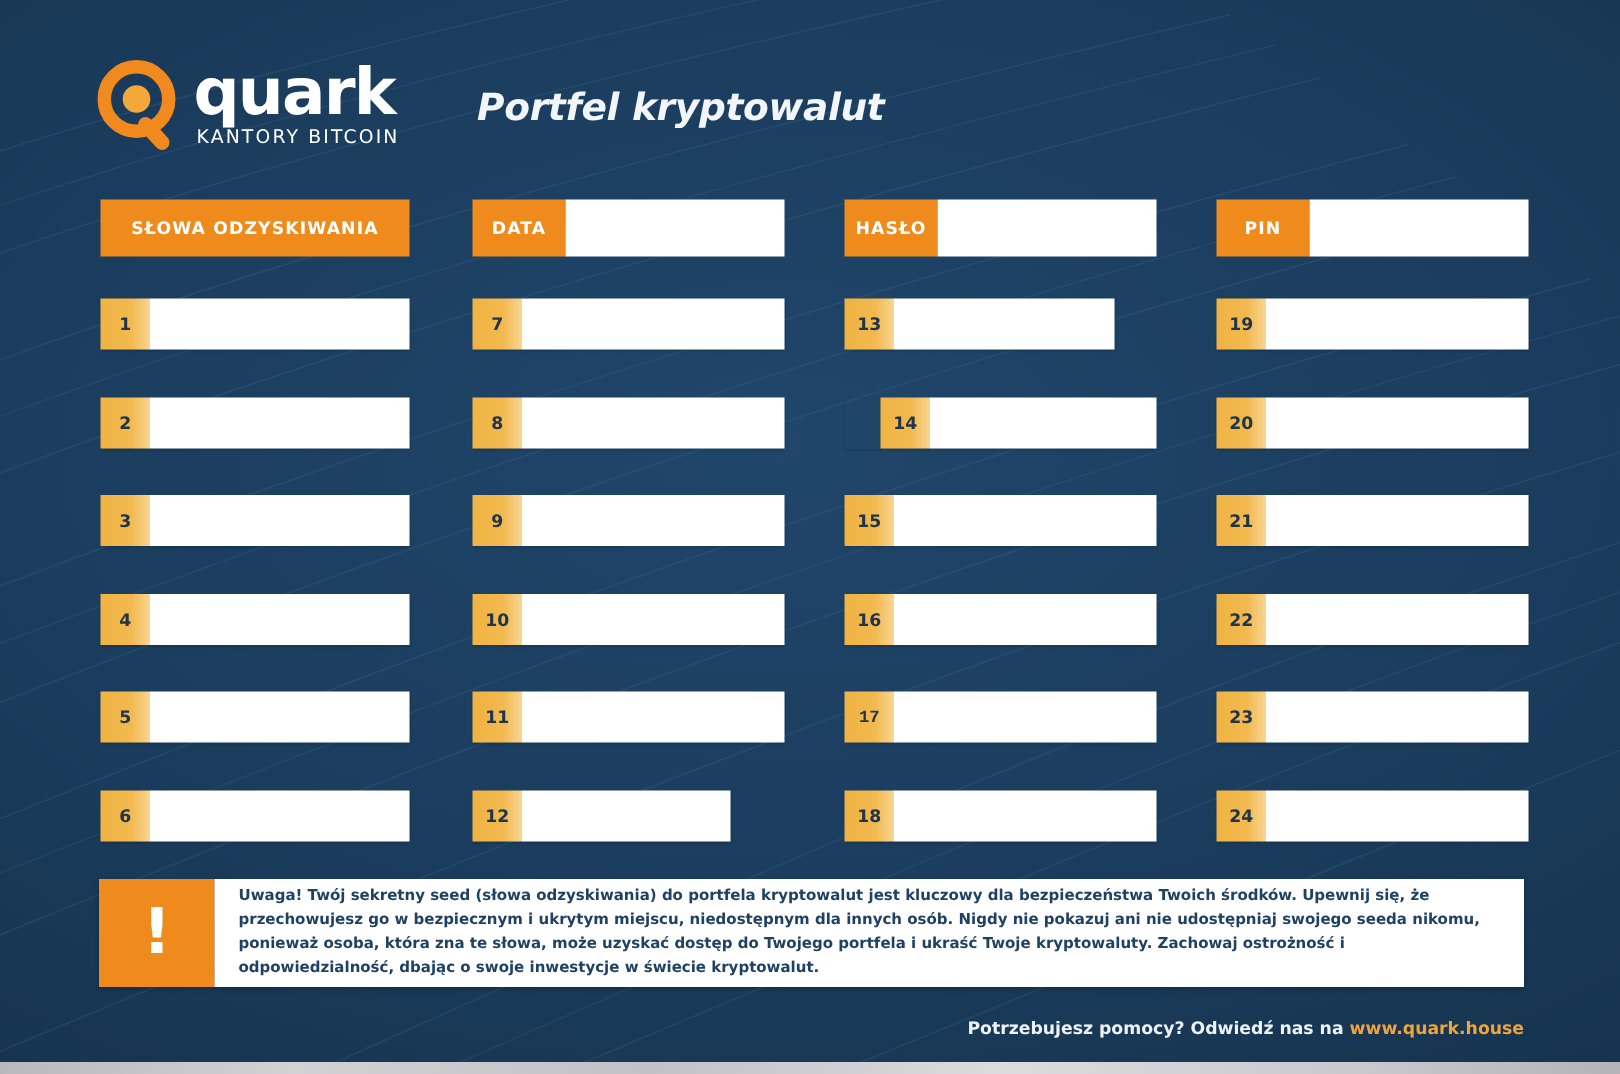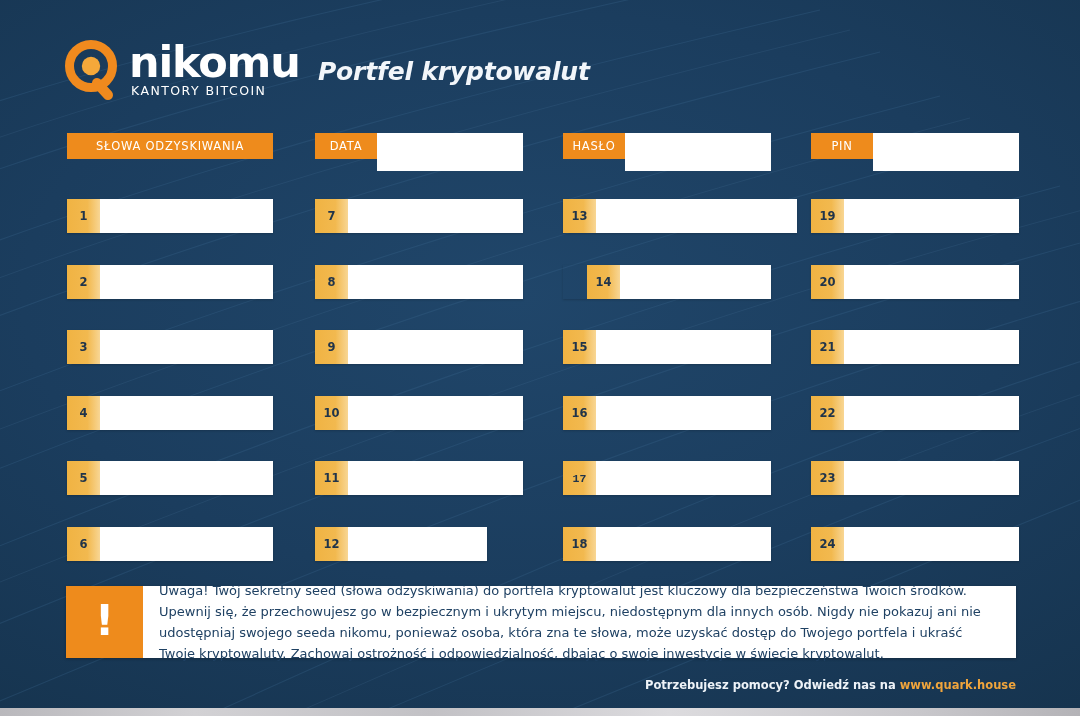--- a/index.html
+++ b/index.html
@@ -54,23 +54,23 @@
   .col { position:absolute; width:208px; }
   .col-0 { left:67px; width:206px; }
   .col-1 { left:315px; }
   .col-2 { left:563px; }
   .col-3 { left:811px; }
 
   
   .hdr-row { position:absolute; top:133px; height:38px; display:flex; }
   .hdr-label {
     background:#ee8b1c; color:#ffffff;
-    font-size:11.5px; font-weight:normal; letter-spacing:.75px;
+    font-size:11.5px; font-weight:bold; letter-spacing:.75px;
     display:flex; align-items:center; justify-content:center;
-    height:26px;
+    height:38px;
   }
   .hdr-label.full { width:100%; }
   .hdr-label.tag  { width:62px; justify-content:center; }
   .hdr-field {
     flex:1; background:#ffffff; height:38px;
   }
 
   
   .row {
     position:absolute; height:34px; display:flex;
@@ -93,21 +93,21 @@
     width:77px; flex:0 0 77px; background:#ee8b1c;
     display:flex; align-items:center; justify-content:center;
     color:#ffffff; font-size:42px; font-weight:bold; line-height:1;
     padding-bottom:3px;
   }
   #warn-body {
     flex:1; background:#ffffff; display:flex; align-items:center;
     padding:0 14px 0 16px;
   }
   #warn-text {
-    font-size:13px; font-weight:normal; color:#1f4163;
+    font-size:10px; font-weight:bold; color:#1f4163;
     line-height:1.62; text-align:left;
   }
 
   
   #footer {
     position:absolute; right:64px; top:678px;
     font-size:11.5px; font-weight:bold; color:#eef3f8;
     white-space:nowrap;
   }
   #footer-url { color:#f0a53c; }
@@ -144,21 +144,21 @@
 
 <div id="header">
 
   <div id="logo-block">
     <svg id="logo-mark" viewBox="0 0 62 64">
       <path d="M33 44 L44 56" stroke="#f08a1e" stroke-width="10" stroke-linecap="round" fill="none"></path>
       <circle cx="27" cy="27" r="21.5" fill="none" stroke="#f08a1e" stroke-width="9"></circle>
       <circle cx="27" cy="27" r="9.2" fill="#f5a83a"></circle>
     </svg>
     <div id="wordmark-block">
-      <div id="wordmark">nikomu</div>
+      <div id="wordmark">quark</div>
       <div id="tagline">KANTORY BITCOIN</div>
     </div>
   </div>
 
   <div id="doc-title">Portfel kryptowalut</div>
 </div>
 
 <div class="hdr-row col col-0">
   <div class="hdr-label full">SŁOWA ODZYSKIWANIA</div>
 </div>
@@ -220,21 +220,21 @@
       <div class="row-field"></div>
     </div>
     <div class="row" style="left: 315px; top: 461px; width: 208px;">
       <div class="row-num">11</div>
       <div class="row-field"></div>
     </div>
     <div class="row" style="left: 315px; top: 527px; width: 172px;">
       <div class="row-num">12</div>
       <div class="row-field"></div>
     </div>
-    <div class="row" style="left: 563px; top: 199px; width: 234px;">
+    <div class="row" style="left: 563px; top: 199px; width: 180px;">
       <div class="row-num">13</div>
       <div class="row-field"></div>
     </div>
     <div class="row" style="left: 563px; top: 265px; width: 208px; padding-left: 24px;">
       <div class="row-num">14</div>
       <div class="row-field"></div>
     </div>
     <div class="row" style="left: 563px; top: 330px; width: 208px;">
       <div class="row-num">15</div>
       <div class="row-field"></div>

